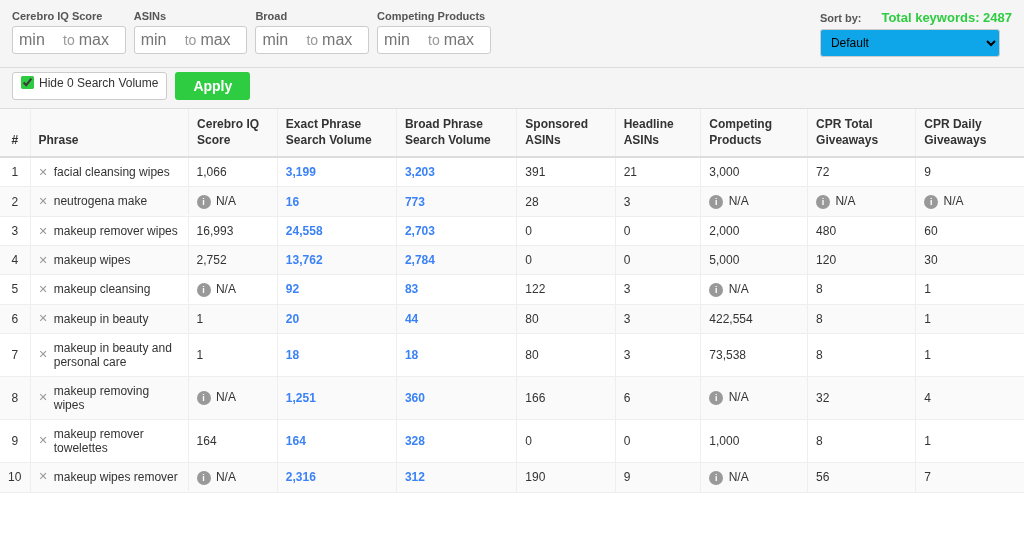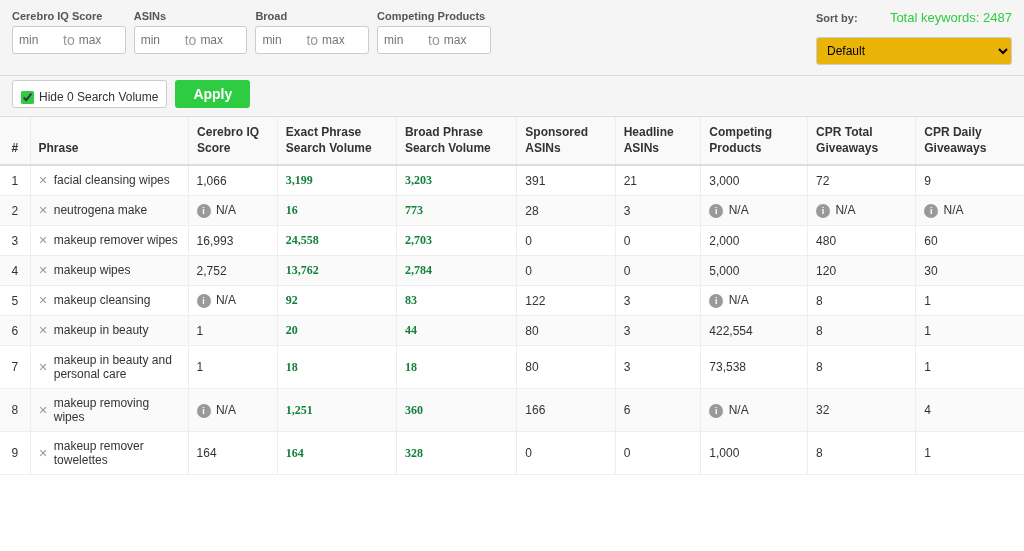--- a/index.html
+++ b/index.html
@@ -35,59 +35,59 @@
       border-radius: 3px;
       background: #fff;
       padding: 3px 6px;
       gap: 4px;
       height: 28px;
     }
     .filter-range input {
       width: 40px;
       border: none;
       outline: none;
-      font-size: 12px;
+      font-size: 16px;
       color: #0369a1;
       background: transparent;
     }
     .filter-range span {
       font-size: 14px;
       color: #999;
     }
     .toolbar-right {
       margin-left: auto;
       display: flex;
       flex-direction: column;
       align-items: flex-start;
-      gap: 12px;
+      gap: 4px;
     }
     .sort-label {
       font-size: 11px;
       color: #555;
       font-weight: bold;
     }
     .total-keywords {
       color: #2ecc40;
-      font-weight: normal;
+      font-weight: bold;
       font-size: 13px;
       text-align: right;
     }
     .sort-select {
       border: 1px solid #ccc;
       border-radius: 3px;
       padding: 3px 6px;
       font-size: 12px;
       height: 28px;
-      width: 196px;
-      background: #eab308;
+      width: 180px;
+      background: #0ea5e9;
       cursor: pointer;
     }
     .hide-zero-checkbox {
       display: flex;
-      align-items: flex-end;
+      align-items: flex-start;
       gap: 5px;
       background: #fff;
       border: 1px solid #ccc;
       border-radius: 3px;
       padding: 3px 8px;
       height: 28px;
       cursor: pointer;
     }
     .hide-zero-checkbox input[type=checkbox] {
       accent-color: #2ecc40;
@@ -131,21 +131,21 @@
     tbody tr {
       border-bottom: 1px solid #eee;
     }
     tbody tr:nth-child(even) { background: #fafafa; }
     tbody td {
       padding: 7px 8px;
       vertical-align: middle;
       border-right: 1px solid #eee;
     }
     tbody td.center { text-align: center; }
-    .green-val { color: #15803d; font-weight: bold; font-family: Liberation Serif, serif; }
+    .green-val { color: #3b82f6; font-weight: bold; }
     .x-icon {
       color: #999;
       cursor: pointer;
       font-size: 11px;
     }
     .info-icon {
       display: inline-flex;
       align-items: center;
       justify-content: center;
       width: 14px;
@@ -364,15 +364,30 @@
           </td>
           <td>164</td>
           <td class="green-val">164</td>
           <td class="green-val">328</td>
           <td>0</td>
           <td>0</td>
           <td>1,000</td>
           <td>8</td>
           <td>1</td>
         </tr>
+        <tr>
+          <td class="center">10</td>
+          <td style="display: flex; align-items: center; gap: 6px;">
+            <span class="x-icon">✕</span>
+            <span>makeup wipes remover</span>
+          </td>
+          <td><span class="info-icon">i</span><span> N/A</span></td>
+          <td class="green-val">2,316</td>
+          <td class="green-val">312</td>
+          <td>190</td>
+          <td>9</td>
+          <td><span class="info-icon">i</span><span> N/A</span></td>
+          <td>56</td>
+          <td>7</td>
+        </tr>
       </tbody>
   </table>
 </div>
 
 </body></html>

